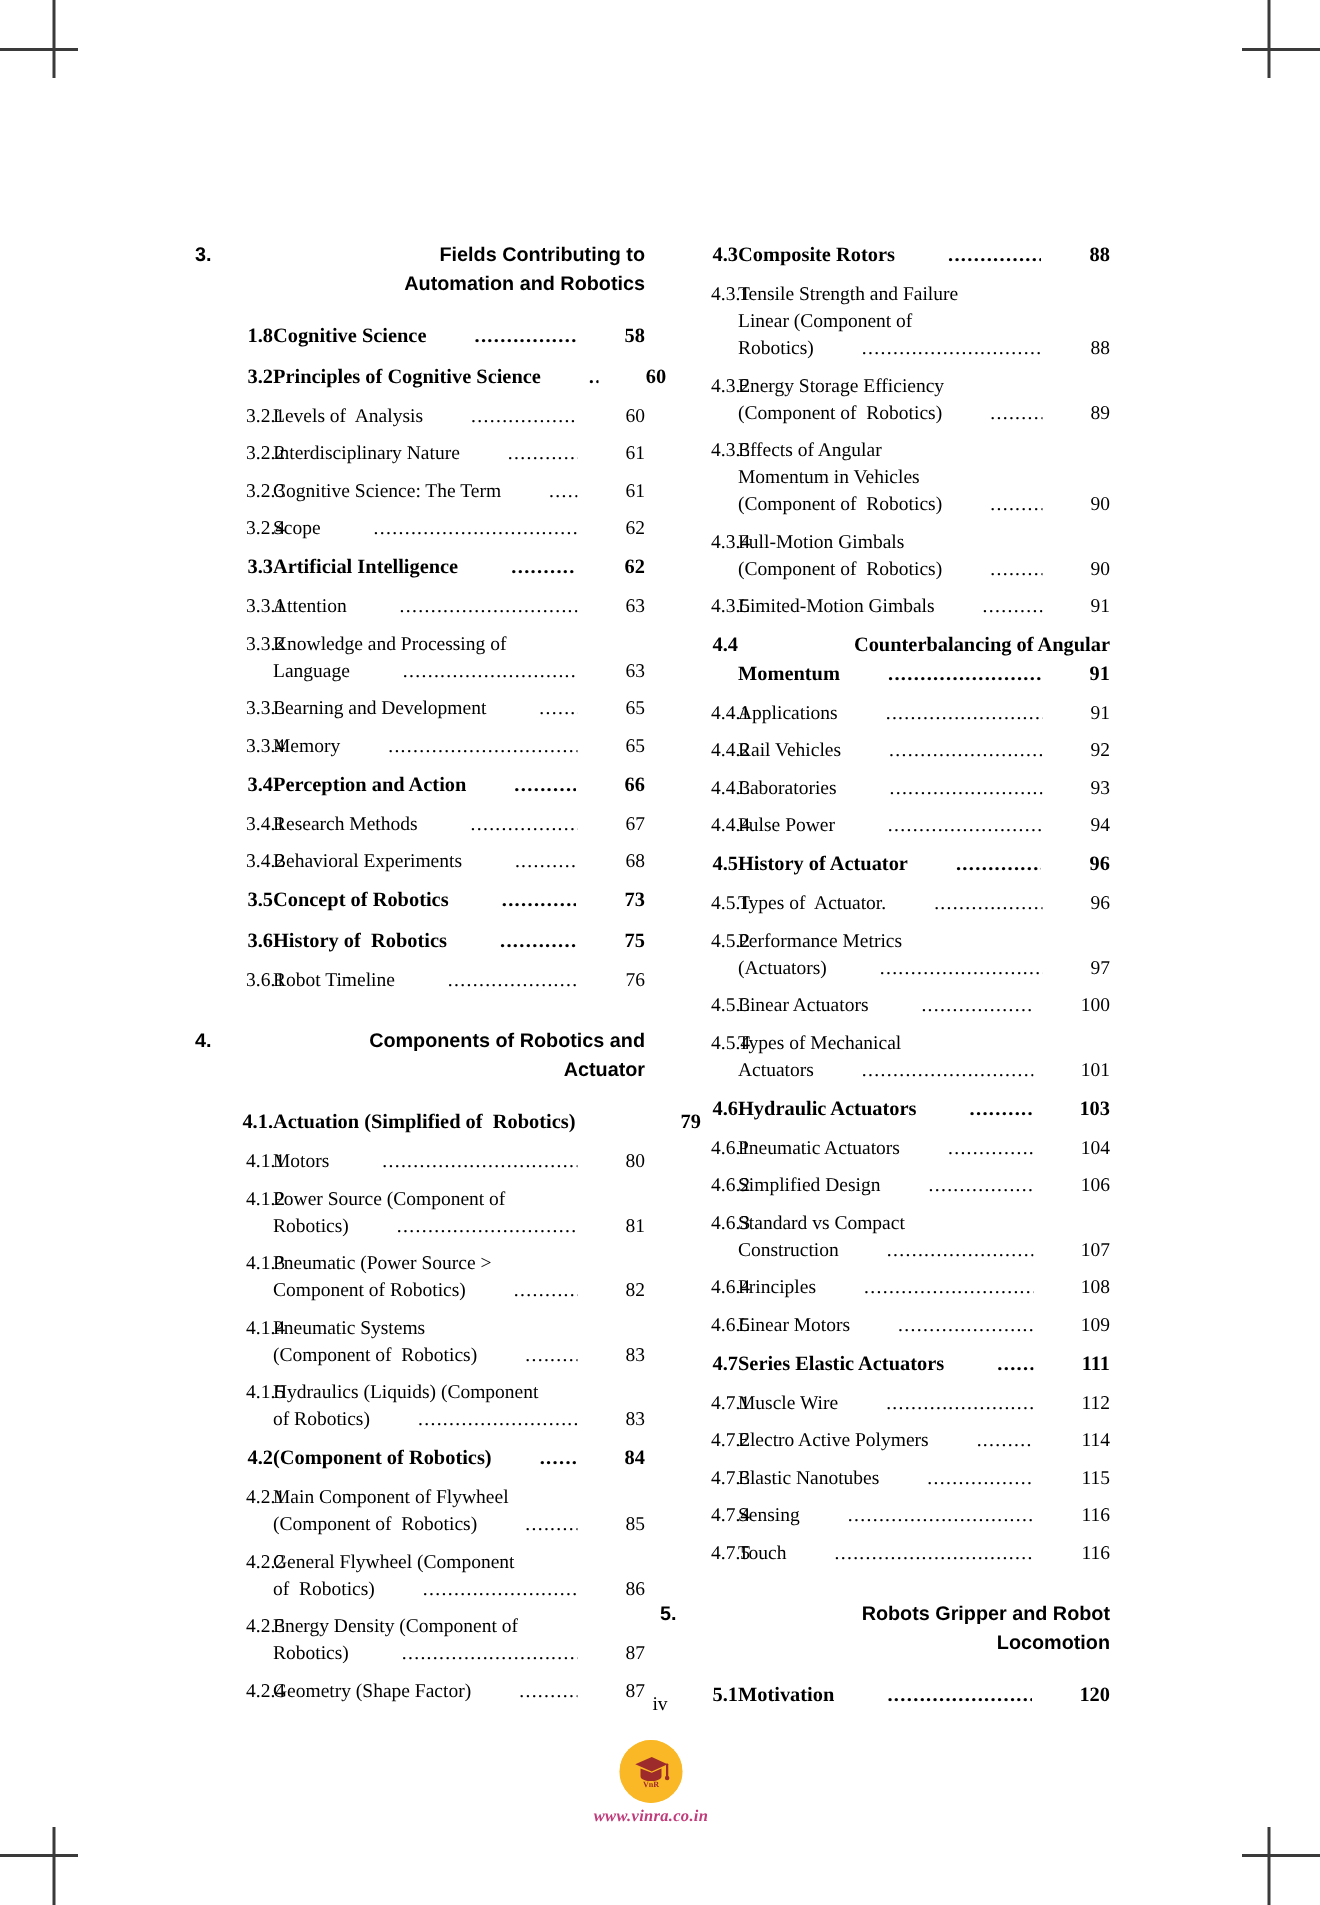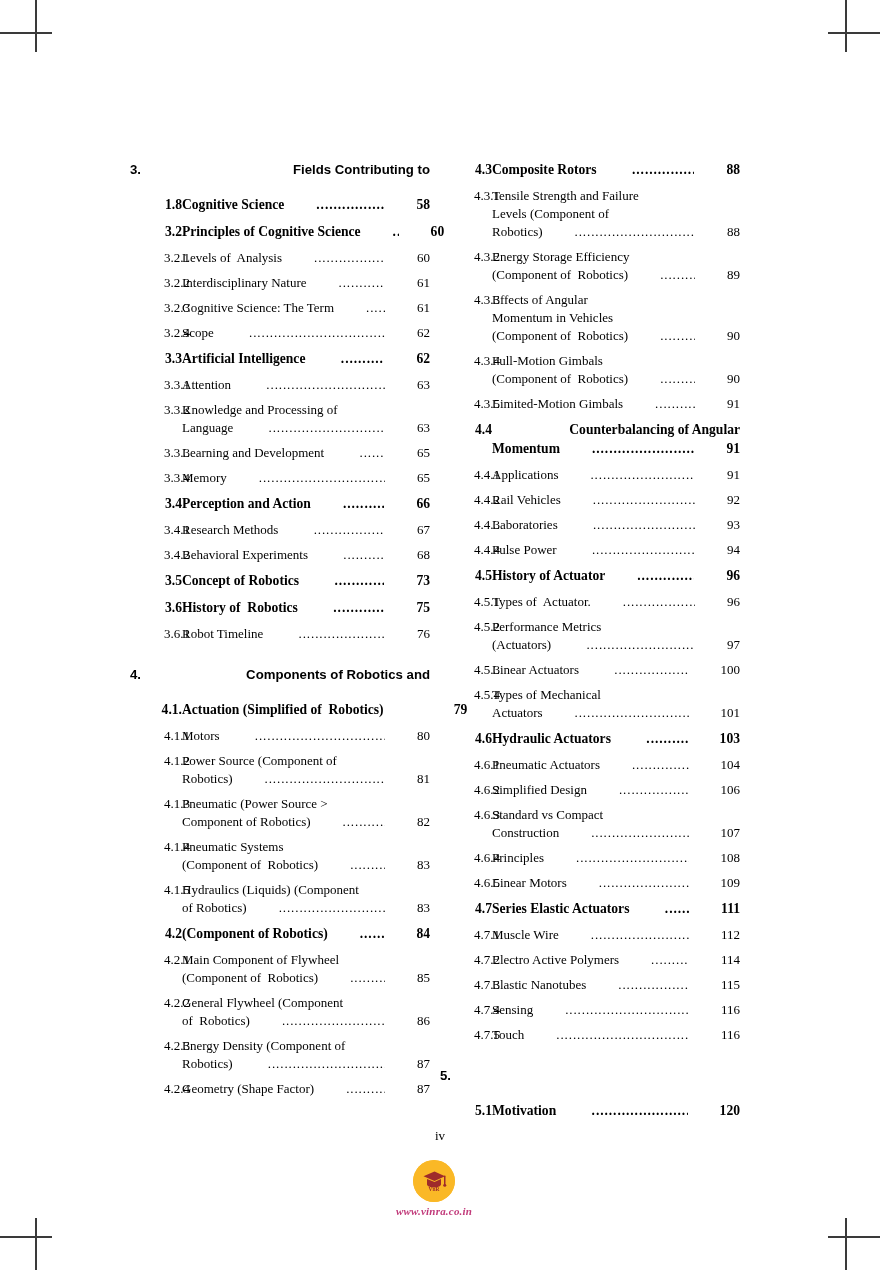--- a/index.html
+++ b/index.html
@@ -184,20 +184,21 @@
 <div class="crop v crop-br-v"></div>
 <div class="crop h crop-br-h"></div>
 
 <div class="page">
   <div class="columns">
     <div class="col left" id="col-left">
         <div class="chapter">
           <div class="num">3.</div>
           <div class="title">
             <div class="plainline">Fields Contributing to</div>
+            <div class="plainline">Automation and Robotics</div>
           </div>
         </div>
         <div class="sec1">
           <div class="num">1.8</div>
           <div class="body">
             <div class="leadline">
               <span class="txt">Cognitive Science</span>
               <span class="dots">........................................................................................................................</span>
               <span class="pg">58</span>
             </div>
@@ -361,20 +362,21 @@
               <span class="txt">Robot Timeline </span>
               <span class="dots">........................................................................................................................</span>
               <span class="pg">76</span>
             </div>
           </div>
         </div>
         <div class="chapter spaced-top">
           <div class="num">4.</div>
           <div class="title">
             <div class="plainline">Components of Robotics and</div>
+            <div class="plainline">Actuator</div>
           </div>
         </div>
         <div class="sec1">
           <div class="num">4.1.</div>
           <div class="body">
             <div class="leadline nolead">
               <span class="txt">Actuation (Simplified of  Robotics)</span>
               <span class="dots">........................................................................................................................</span>
               <span class="pg">79</span>
             </div>
@@ -496,21 +498,21 @@
               <span class="txt">Composite Rotors </span>
               <span class="dots">........................................................................................................................</span>
               <span class="pg">88</span>
             </div>
           </div>
         </div>
         <div class="sec2">
           <div class="num">4.3.1</div>
           <div class="body">
             <div class="plainline">Tensile Strength and Failure</div>
-            <div class="plainline">Levels (Component of</div>
+            <div class="plainline">Linear (Component of</div>
             <div class="leadline">
               <span class="txt">Robotics)</span>
               <span class="dots">........................................................................................................................</span>
               <span class="pg">88</span>
             </div>
           </div>
         </div>
         <div class="sec2">
           <div class="num">4.3.2</div>
           <div class="body">
@@ -774,20 +776,24 @@
           <div class="body">
             <div class="leadline">
               <span class="txt">Touch</span>
               <span class="dots">........................................................................................................................</span>
               <span class="pg">116</span>
             </div>
           </div>
         </div>
         <div class="chapter spaced-top">
           <div class="num">5.</div>
+          <div class="title">
+            <div class="plainline">Robots Gripper and Robot</div>
+            <div class="plainline">Locomotion</div>
+          </div>
         </div>
         <div class="sec1">
           <div class="num">5.1</div>
           <div class="body">
             <div class="leadline">
               <span class="txt">Motivation </span>
               <span class="dots">........................................................................................................................</span>
               <span class="pg">120</span>
             </div>
           </div>

